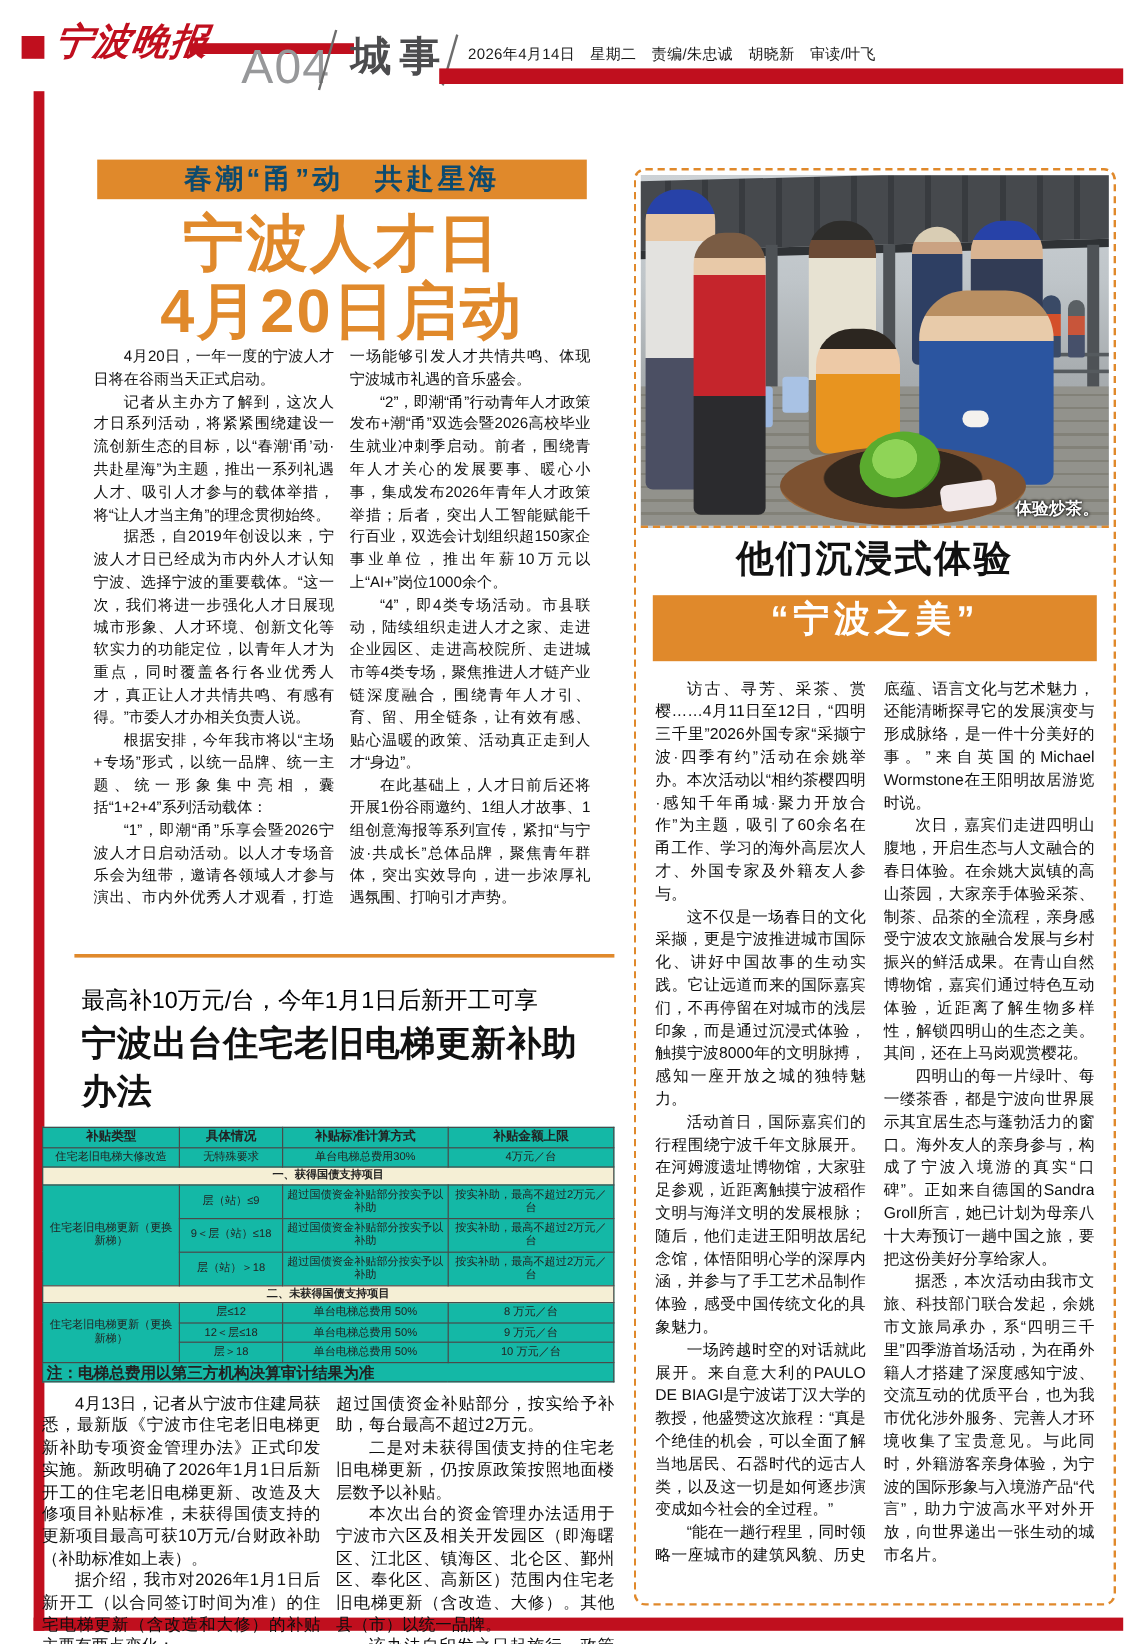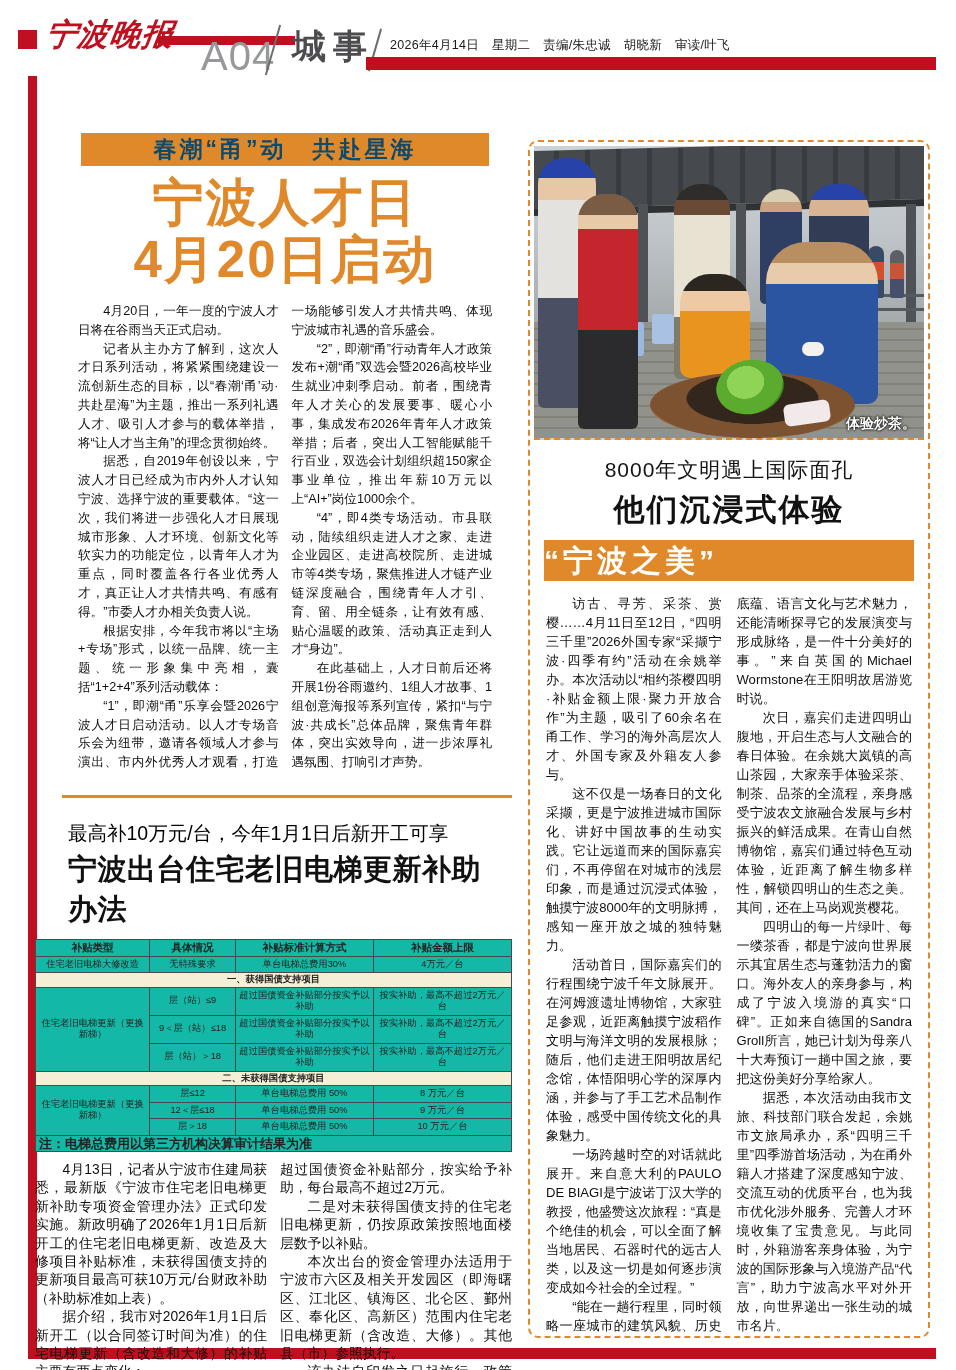--- a/index.html
+++ b/index.html
@@ -20,21 +20,21 @@
   .left-red-bar{position:absolute;left:28px;top:76px;width:9px;height:1283px;background:#C00F1E;}
   .bottom-red-bar{position:absolute;left:28px;top:1348px;width:908px;height:11px;background:#C00F1E;}
   
   .talent{position:absolute;left:78px;top:133px;width:414px;}
   .kicker-banner{margin:0 3px;height:33px;line-height:33px;background:#E0892B;color:#0c4a6e;
                  font-size:23px;font-weight:700;text-align:center;letter-spacing:3px;}
   .talent-headline{margin:8px 0 0;color:#E0892B;font-size:51px;font-weight:800;text-align:center;
                    line-height:57px;letter-spacing:2px;}
   .body-cols{column-gap:13px;column-count:2;text-align:justify;color:#0f0f0f;overflow:hidden;}
   .body-cols p{margin:0;text-indent:2em;}
-  .talent-body{margin-top:14px;height:486px;font-size:12.6px;line-height:18.8px;}
+  .talent-body{height:486px;font-size:12.6px;line-height:18.8px;}
   .orange-divider{position:absolute;left:62px;top:795px;width:450px;height:3px;background:#E0892B;}
   
   .elevator{position:absolute;left:35px;top:820px;width:477px;}
   .elev-kicker{padding-left:33px;font-size:19.5px;color:#000000;}
   .elev-headline{margin:3px 16px 0 33px;font-size:29px;font-weight:800;letter-spacing:.5px;}
   .subsidy-table{margin-top:9px;width:100%;border-collapse:collapse;background:#14b8a6;
                  font-size:9.3px;line-height:11.5px;color:#222;table-layout:fixed;}
   .subsidy-table th,.subsidy-table td{border:1px solid #4a4a4a;padding:2px 3px;text-align:center;vertical-align:middle;}
   .subsidy-table th{font-size:10.5px;font-weight:700;}
   .subsidy-table .sec td{background:#F5EFD5;font-weight:600;padding:1px 3px;}
@@ -50,22 +50,22 @@
            background:repeating-linear-gradient(90deg,#46494d 0 26px,#383b3f 26px 31px);border-bottom:7px solid #2f3235;}
   .ph-post{top:58px;width:10px;height:140px;background:#4e5256;}
   .ph-deck{left:0;right:0;bottom:0;height:116px;
            background:repeating-linear-gradient(0deg,#92928c 0 9px,#828178 9px 11px);}
   .ph-rail{height:3px;background:#555a5e;}
   .person{border-radius:26px 26px 6px 6px;}
   .ph-caption{right:8px;bottom:5px;color:#fff;font-size:14px;font-weight:700;text-shadow:0 0 3px #000,0 0 2px #000;}
   .intl-text{padding:0 10px;}
   .intl-kicker{margin-top:16px;text-align:center;font-size:21px;color:#141414;letter-spacing:1px;}
   .intl-headline{margin:5px 0 0;text-align:center;font-size:31px;font-weight:800;letter-spacing:2px;}
-  .intl-banner{margin-top:9px;background:#E0892B;color:#fff;height:41px;line-height:41px;
-               text-align:left;font-size:30px;font-weight:800;letter-spacing:4px;}
+  .intl-banner{margin-top:9px;background:#E0892B;color:#fff;height:55px;line-height:41px;
+               text-align:center;font-size:30px;font-weight:800;letter-spacing:4px;}
   .intl-body{margin:13px 2px 0;height:752px;font-size:13.1px;line-height:19px;column-gap:15px;}
 </style>
 </head>
 <body>
 
 <div class="page">
 
   <div class="logo-square"></div>
   <div class="logo">宁波晚报</div>
   <div class="logo-bar"></div>
@@ -160,21 +160,21 @@
       <tr class="note">
             <td colspan="4">注：电梯总费用以第三方机构决算审计结果为准</td>
           </tr>
     </tbody>
       </table>
     <div class="body-cols elev-body">
       <p>4月13日，记者从宁波市住建局获悉，最新版《宁波市住宅老旧电梯更新补助专项资金管理办法》正式印发实施。新政明确了2026年1月1日后新开工的住宅老旧电梯更新、改造及大修项目补贴标准，未获得国债支持的更新项目最高可获10万元/台财政补助（补助标准如上表）。</p>
       <p>据介绍，我市对2026年1月1日后新开工（以合同签订时间为准）的住宅电梯更新（含改造和大修）的补贴主要有两点变化：</p>
       <p>一是对获得国债支持的电梯更新，根据国债最新分档原则，对每台超过国债资金补贴部分，按实给予补助，每台最高不超过2万元。</p>
       <p>二是对未获得国债支持的住宅老旧电梯更新，仍按原政策按照地面楼层数予以补贴。</p>
-      <p>本次出台的资金管理办法适用于宁波市六区及相关开发园区（即海曙区、江北区、镇海区、北仑区、鄞州区、奉化区、高新区）范围内住宅老旧电梯更新（含改造、大修）。其他县（市）参照执行。</p>
+      <p>本次出台的资金管理办法适用于宁波市六区及相关开发园区（即海曙区、江北区、镇海区、北仑区、鄞州区、奉化区、高新区）范围内住宅老旧电梯更新（含改造、大修）。其他县（市）以统一品牌。</p>
       <p>该办法自印发之日起施行，政策有效期至2027年12月31日，资金清算时限至2028年9月30日。</p>
 
     </div>
   </section>
 
   <section class="intl-box">
     <div class="photo">
       <div class="ph-roof"></div>
       <div class="ph-post" style="left:104px;"></div>
       <div class="ph-post" style="left:202px;"></div>
@@ -193,25 +193,24 @@
       <div class="person" style="left:275px;top:38px;width:60px;height:200px;background:linear-gradient(#2742a8 0 8%,#d9b492 8% 16%,#323c55 16% 64%,#8e939b 64% 100%);"></div>
       <div class="person" style="left:146px;top:128px;width:70px;height:104px;border-radius:30px 30px 10px 10px;background:linear-gradient(#2c2620 0 16%,#edc9a6 16% 36%,#e8941f 36% 100%);"></div>
       <div class="person" style="left:232px;top:96px;width:112px;height:162px;border-radius:40px 40px 10px 10px;background:linear-gradient(#b98f62 0 13%,#e8cbaa 13% 26%,#2b55a0 26% 100%);"></div>
       <div style="left:116px;top:226px;width:205px;height:66px;border-radius:50%;background:radial-gradient(ellipse at 50% 40%,#33271d 0 45%,#7d5231 46% 72%,#9c6a3d 73% 100%);"></div>
       <div style="left:182px;top:214px;width:68px;height:54px;border-radius:50%;transform:rotate(-12deg);background:radial-gradient(ellipse at 45% 40%,#8fd457 0 35%,#5aab2e 36% 70%,#3f8f1f 71% 100%);"></div>
       <div style="left:250px;top:256px;width:46px;height:22px;border-radius:6px;transform:rotate(-8deg);background:#f2e9ea;"></div>
       <div style="left:268px;top:196px;width:22px;height:14px;border-radius:7px;background:#f4f2ee;"></div>
       <div class="ph-caption">体验炒茶。</div>
     </div>
     <div class="intl-text">
-      <div class="intl-kicker">8000年文明遇上国际面孔</div>
       <h2 class="intl-headline">他们沉浸式体验</h2>
       <div class="intl-banner">“宁波之美”</div>
       <div class="body-cols intl-body">
-        <p>访古、寻芳、采茶、赏樱……4月11日至12日，“四明三千里”2026外国专家“采撷宁波·四季有约”活动在余姚举办。本次活动以“相约茶樱四明·补贴金额上限·聚力开放合作”为主题，吸引了60余名在甬工作、学习的海外高层次人才、外国专家及外籍友人参与。</p>
+        <p>访古、寻芳、采茶、赏樱……4月11日至12日，“四明三千里”2026外国专家“采撷宁波·四季有约”活动在余姚举办。本次活动以“相约茶樱四明·感知千年甬城·聚力开放合作”为主题，吸引了60余名在甬工作、学习的海外高层次人才、外国专家及外籍友人参与。</p>
         <p>这不仅是一场春日的文化采撷，更是宁波推进城市国际化、讲好中国故事的生动实践。它让远道而来的国际嘉宾们，不再停留在对城市的浅层印象，而是通过沉浸式体验，触摸宁波8000年的文明脉搏，感知一座开放之城的独特魅力。</p>
         <p>活动首日，国际嘉宾们的行程围绕宁波千年文脉展开。在河姆渡遗址博物馆，大家驻足参观，近距离触摸宁波稻作文明与海洋文明的发展根脉；随后，他们走进王阳明故居纪念馆，体悟阳明心学的深厚内涵，并参与了手工艺术品制作体验，感受中国传统文化的具象魅力。</p>
         <p>一场跨越时空的对话就此展开。来自意大利的PAULO DE BIAGI是宁波诺丁汉大学的教授，他盛赞这次旅程：“真是个绝佳的机会，可以全面了解当地居民、石器时代的远古人类，以及这一切是如何逐步演变成如今社会的全过程。”</p>
         <p>“能在一趟行程里，同时领略一座城市的建筑风貌、历史底蕴、语言文化与艺术魅力，还能清晰探寻它的发展演变与形成脉络，是一件十分美好的事。”来自英国的Michael Wormstone在王阳明故居游览时说。</p>
         <p>次日，嘉宾们走进四明山腹地，开启生态与人文融合的春日体验。在余姚大岚镇的高山茶园，大家亲手体验采茶、制茶、品茶的全流程，亲身感受宁波农文旅融合发展与乡村振兴的鲜活成果。在青山自然博物馆，嘉宾们通过特色互动体验，近距离了解生物多样性，解锁四明山的生态之美。其间，还在上马岗观赏樱花。</p>
         <p>四明山的每一片绿叶、每一缕茶香，都是宁波向世界展示其宜居生态与蓬勃活力的窗口。海外友人的亲身参与，构成了宁波入境游的真实“口碑”。正如来自德国的Sandra Groll所言，她已计划为母亲八十大寿预订一趟中国之旅，要把这份美好分享给家人。</p>
         <p>据悉，本次活动由我市文旅、科技部门联合发起，余姚市文旅局承办，系“四明三千里”四季游首场活动，为在甬外籍人才搭建了深度感知宁波、交流互动的优质平台，也为我市优化涉外服务、完善人才环境收集了宝贵意见。与此同时，外籍游客亲身体验，为宁波的国际形象与入境游产品“代言”，助力宁波高水平对外开放，向世界递出一张生动的城市名片。</p>
 
       </div>
     </div>

